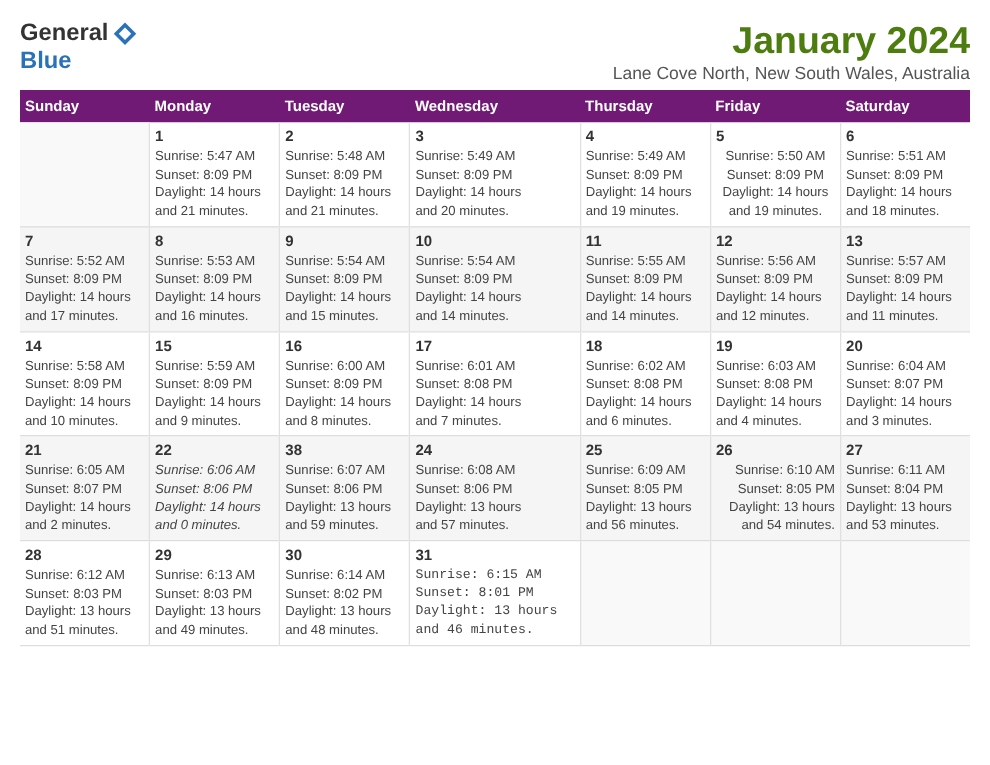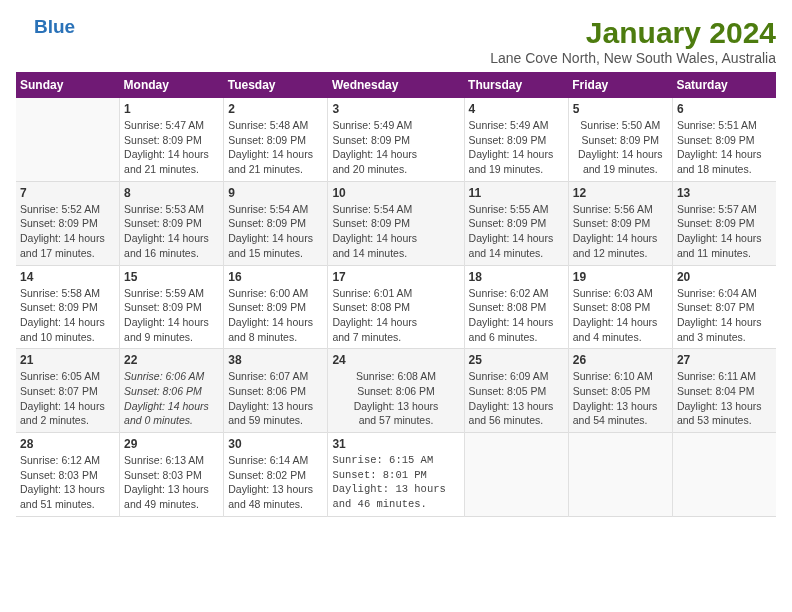--- a/index.html
+++ b/index.html
@@ -85,22 +85,29 @@
     }
     tbody tr:nth-child(even) {
       background: #f5f5f5;
     }
   </style>
 </head>
 <body>
 
 <div class="header-area">
   <div class="logo">
+    <div class="logo-line">
+      <span style="font-size:19px;font-weight:bold;color:#333;">General</span>
+      <svg width="22" height="22" viewBox="0 0 22 22" style="margin-left:2px;">
+        <polygon points="11,2 20,11 11,20 2,11" fill="#2a72b8"></polygon>
+        <polygon points="11,6 16,11 11,16 6,11" fill="white"></polygon>
+      </svg>
+    </div>
     <div>
-      <span style="font-size:19px;font-weight:bold;color:#2a72b8;margin-left:18px;">Blue</span>
+      <span style="font-size:19px;font-weight:bold;color:#2a72b8;">Blue</span>
     </div>
   </div>
   <div class="title-area">
     <div class="main-title">January 2024</div>
     <div class="subtitle">Lane Cove North, New South Wales, Australia</div>
   </div>
 </div>
 
 <table>
   <thead>
@@ -279,35 +286,35 @@
         </td>
         <td>
           <span class="day-number">38</span>
           <div class="day-info" style="white-space: pre-line;">Sunrise: 6:07 AM
 Sunset: 8:06 PM
 Daylight: 13 hours
 and 59 minutes.</div>
         </td>
         <td>
           <span class="day-number">24</span>
-          <div class="day-info" style="white-space: pre-line; text-align: center;">Sunrise: 6:08 AM
+          <div class="day-info" style="white-space: pre-line;">Sunrise: 6:08 AM
 Sunset: 8:06 PM
 Daylight: 13 hours
 and 57 minutes.</div>
         </td>
         <td>
           <span class="day-number">25</span>
           <div class="day-info" style="white-space: pre-line;">Sunrise: 6:09 AM
 Sunset: 8:05 PM
 Daylight: 13 hours
 and 56 minutes.</div>
         </td>
         <td>
           <span class="day-number">26</span>
-          <div class="day-info" style="white-space: pre-line;">Sunrise: 6:10 AM
+          <div class="day-info" style="white-space: pre-line; text-align: right;">Sunrise: 6:10 AM
 Sunset: 8:05 PM
 Daylight: 13 hours
 and 54 minutes.</div>
         </td>
         <td>
           <span class="day-number">27</span>
           <div class="day-info" style="white-space: pre-line;">Sunrise: 6:11 AM
 Sunset: 8:04 PM
 Daylight: 13 hours
 and 53 minutes.</div>

